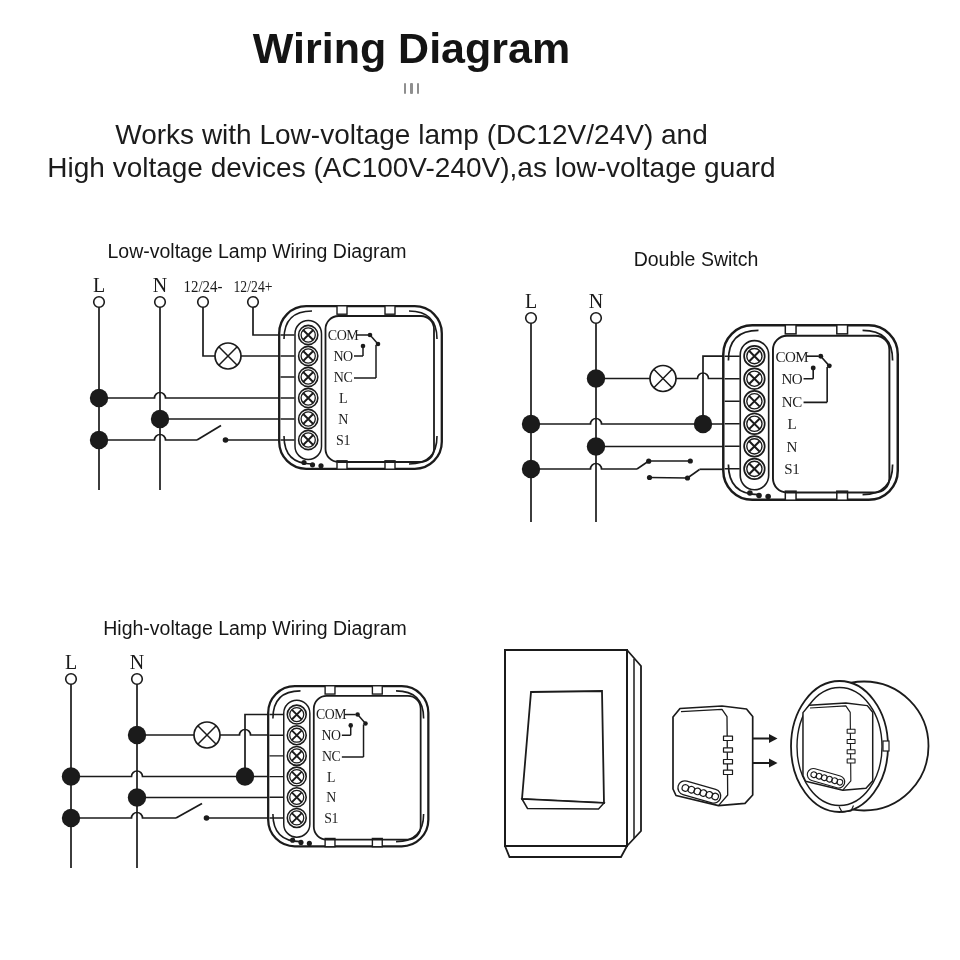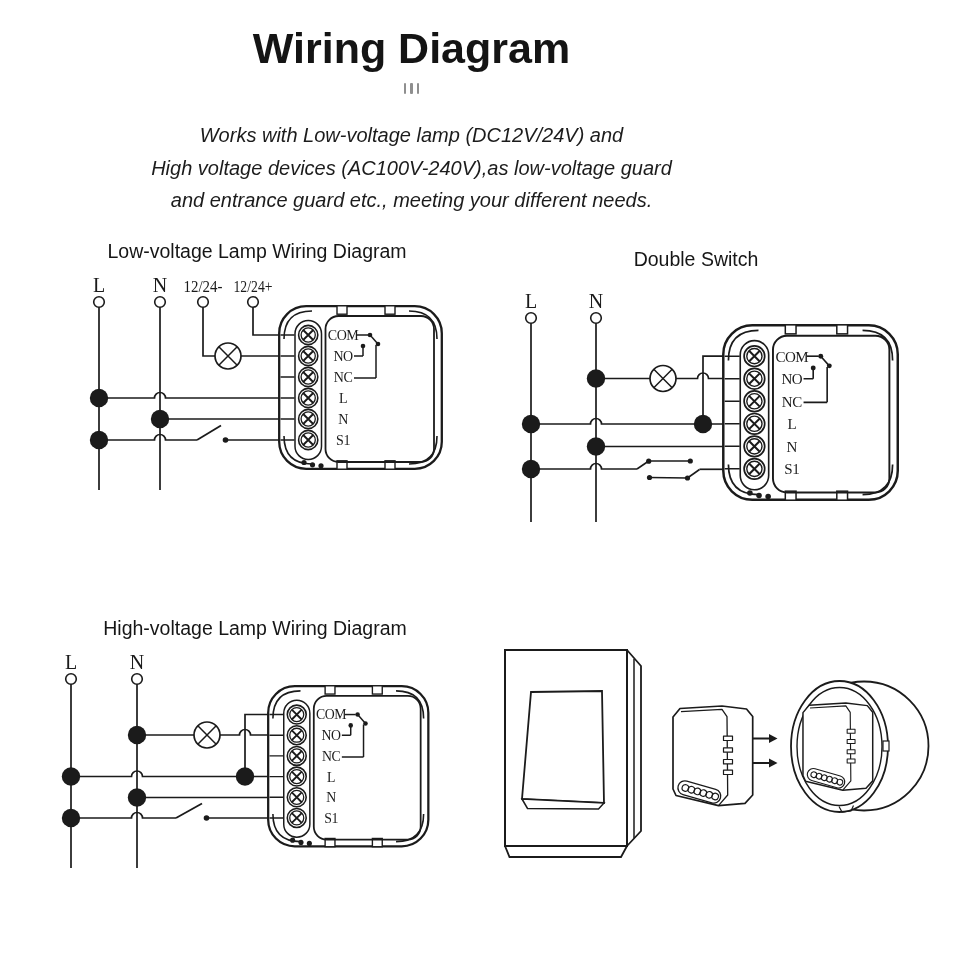--- a/index.html
+++ b/index.html
@@ -2,21 +2,21 @@
 <html><head>
 <meta charset="utf-8">
 <style>
   html,body{margin:0;padding:0;background:#ffffff;}
   body{width:960px;height:960px;position:relative;font-family:"Liberation Sans",sans-serif;}
   .page{position:absolute;inset:0;background:#fff;overflow:hidden;}
   header{position:absolute;top:0;left:0;width:823px;text-align:center;}
   h1{margin:26px 0 0;font-size:43px;line-height:45px;font-weight:700;color:#141414;letter-spacing:0;}
   .divider{margin:12px auto 0;display:flex;justify-content:center;gap:4px;height:12px;}
   .divider i{display:block;width:2.6px;height:11px;background:#8f8f8f;border-radius:1px;}
-  .intro{margin:24px 0 8px;font-size:20px;line-height:32.5px;color:#1c1c1c;font-weight:400;font-style:italic;}
+  .intro{margin:24px 0 8px;font-size:28px;line-height:32.5px;color:#1c1c1c;font-weight:400;}
   svg.canvas{position:absolute;left:0;top:0;width:960px;height:960px;}
   .t{font-family:"Liberation Serif",serif;fill:#1b1b1b;}
   .wl{font-size:20px;text-anchor:middle;}
   .wl-sm{font-size:17px;text-anchor:middle;}
   .tl{font-size:14px;text-anchor:middle;letter-spacing:-0.5px;}
   .dt{font-family:"Liberation Sans",sans-serif;font-size:19.5px;text-anchor:middle;fill:#161616;}
 </style>
 </head>
 <body>
 
@@ -25,21 +25,20 @@
   <header>
     <h1>Wiring Diagram</h1>
     <div class="divider">
       <i></i>
         <i></i>
         <i></i>
     </div>
     <div class="intro">
       <div>Works with Low-voltage lamp (DC12V/24V) and</div>
       <div>High voltage devices (AC100V-240V),as low-voltage guard</div>
-      <div>and entrance guard etc., meeting your different needs.</div>
     </div>
   </header>
 
   <svg class="canvas" viewBox="0 0 960 960">
     <defs>
 
       <g id="module-graphic" stroke="#1b1b1b" fill="none" stroke-width="1.6">
         <rect x="1.2" y="1.2" width="162.6" height="162.6" rx="27" stroke-width="2.3"></rect>
         <path d="M6,34 Q6,6 34,6"></path>
         <path d="M131,6 Q159,6 159,34"></path>

